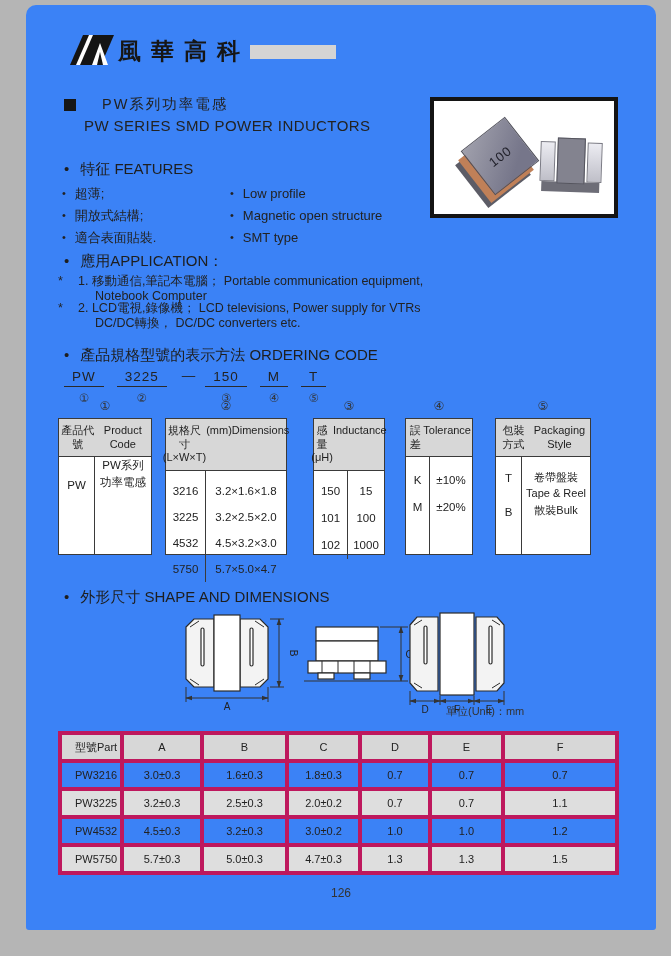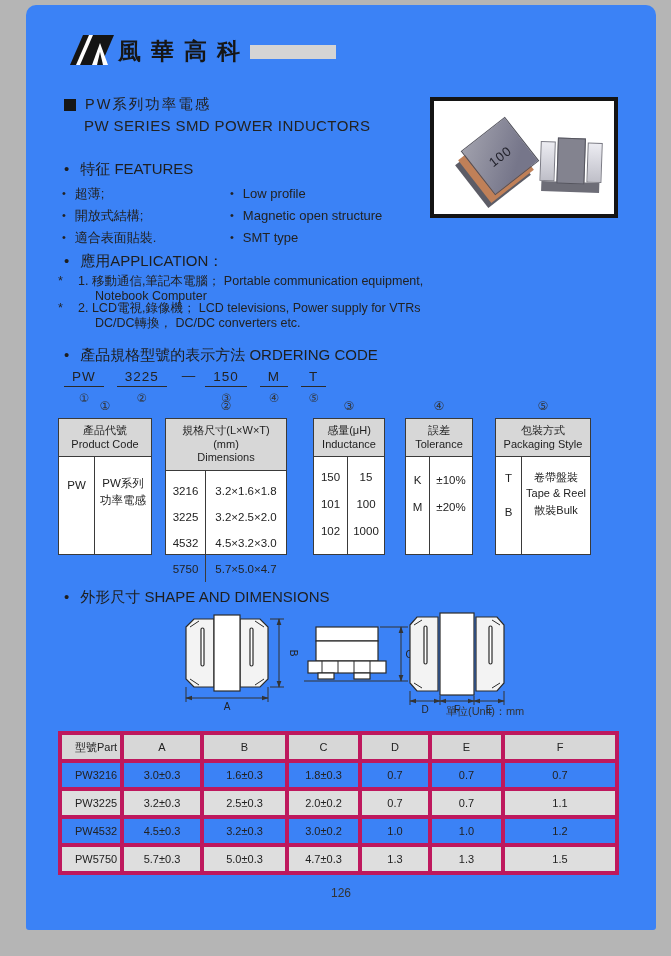--- a/index.html
+++ b/index.html
@@ -8,21 +8,21 @@
   .canvas{position:relative;width:671px;height:956px;background:#b5b5b5;overflow:hidden}
   .page{position:absolute;left:26px;top:5px;width:630px;height:925px;background:#3b82f6;border-radius:10px 10px 3px 3px}
   .abs{position:absolute}
 
   
   .logo-icon{left:44px;top:30px}
   .brand-name{left:92px;top:31px;font-size:23px;font-weight:bold;letter-spacing:10px;color:#161616;white-space:nowrap}
   .brand-bar{left:224px;top:40px;width:86px;height:14px;background:#d4d4d4}
 
   
-  .title-zh{left:38px;top:90px;font-size:14.5px;display:flex;align-items:center;gap:9px;letter-spacing:2px}
+  .title-zh{left:38px;top:90px;font-size:14.5px;display:flex;align-items:center;gap:26px;letter-spacing:2px}
   .title-sq{width:12px;height:12px;background:#161616;flex:0 0 auto}
   .title-en{left:58px;top:112px;font-size:15px;letter-spacing:.4px}
 
   
   .photo-box{left:404px;top:92px;width:188px;height:121px;border:4px solid #141414;background:#fff}
   .chipL{position:absolute;left:24px;top:14px;width:80px;height:88px}
   .chipL .cbase{position:absolute;left:8px;top:28px;width:54px;height:54px;background:#5c5c66;transform:rotate(-38deg)}
   .chipL .ccopper{position:absolute;left:11px;top:23px;width:54px;height:54px;background:#c08058;transform:rotate(-38deg)}
   .chipL .cbody{position:absolute;left:14px;top:13px;width:56px;height:56px;background:linear-gradient(145deg,#a0a0ac,#76768a 75%);border:1px solid #4f4f5a;transform:rotate(-38deg);display:flex;align-items:center;justify-content:center}
   .chipL .ccode{font-size:13px;color:#23232d;letter-spacing:1px}
@@ -60,27 +60,27 @@
   .code-part{text-align:center;margin-right:13px}
   .code-text{font-size:13.5px;padding:0 8px 2px;border-bottom:1.5px solid #2a2a2a;letter-spacing:1px}
   .code-num{font-size:11.5px;margin-top:4px;color:#333}
   .code-dash{font-size:13.5px;margin:0 10px 0 2px;position:relative;top:-1px}
 
   
   .code-tables{left:0;top:394px;width:630px;height:164px}
   .ctable{position:absolute;text-align:center}
   .ct-num{font-size:12px;height:15px;margin-bottom:4px;color:#333}
   .ct-box{border:1px solid #3a3a3a;height:137px;display:flex;flex-direction:column;background:#fff}
-  .ct-head{background:#d7d7d7;border-bottom:1px solid #3a3a3a;font-size:11px;line-height:13.5px;padding:5px 1px;display:flex;flex-direction:column;justify-content:center;color:#1e1e1e}
+  .ct-head{background:#d7d7d7;border-bottom:1px solid #3a3a3a;font-size:11px;line-height:13.5px;padding:5px 1px;display:flex;flex-direction:row;justify-content:center;color:#1e1e1e}
   .ct-body{flex:1;display:flex;font-size:11.5px}
   .ct-c1{border-right:1px solid #3a3a3a;flex:0 0 auto}
   .ct-c2{flex:1}
   .t-product{left:32px;width:94px}
   .t-product .ct-c1{width:36px;padding-top:22px}
-  .t-product .ct-c2{padding-top:18px;line-height:17px}
+  .t-product .ct-c2{line-height:17px}
   .t-dim{left:139px;width:122px}
   .t-dim .ct-c1{width:40px}
   .t-dim .ct-body div{line-height:26px}
   .t-dim .ct-c1,.t-dim .ct-c2{padding-top:7px}
   .t-ind{left:287px;width:72px}
   .t-ind .ct-c1{width:34px}
   .t-ind .ct-body div{line-height:27px}
   .t-ind .ct-c1,.t-ind .ct-c2{padding-top:7px}
   .t-tol{left:379px;width:68px}
   .t-tol .ct-c1{width:24px}

